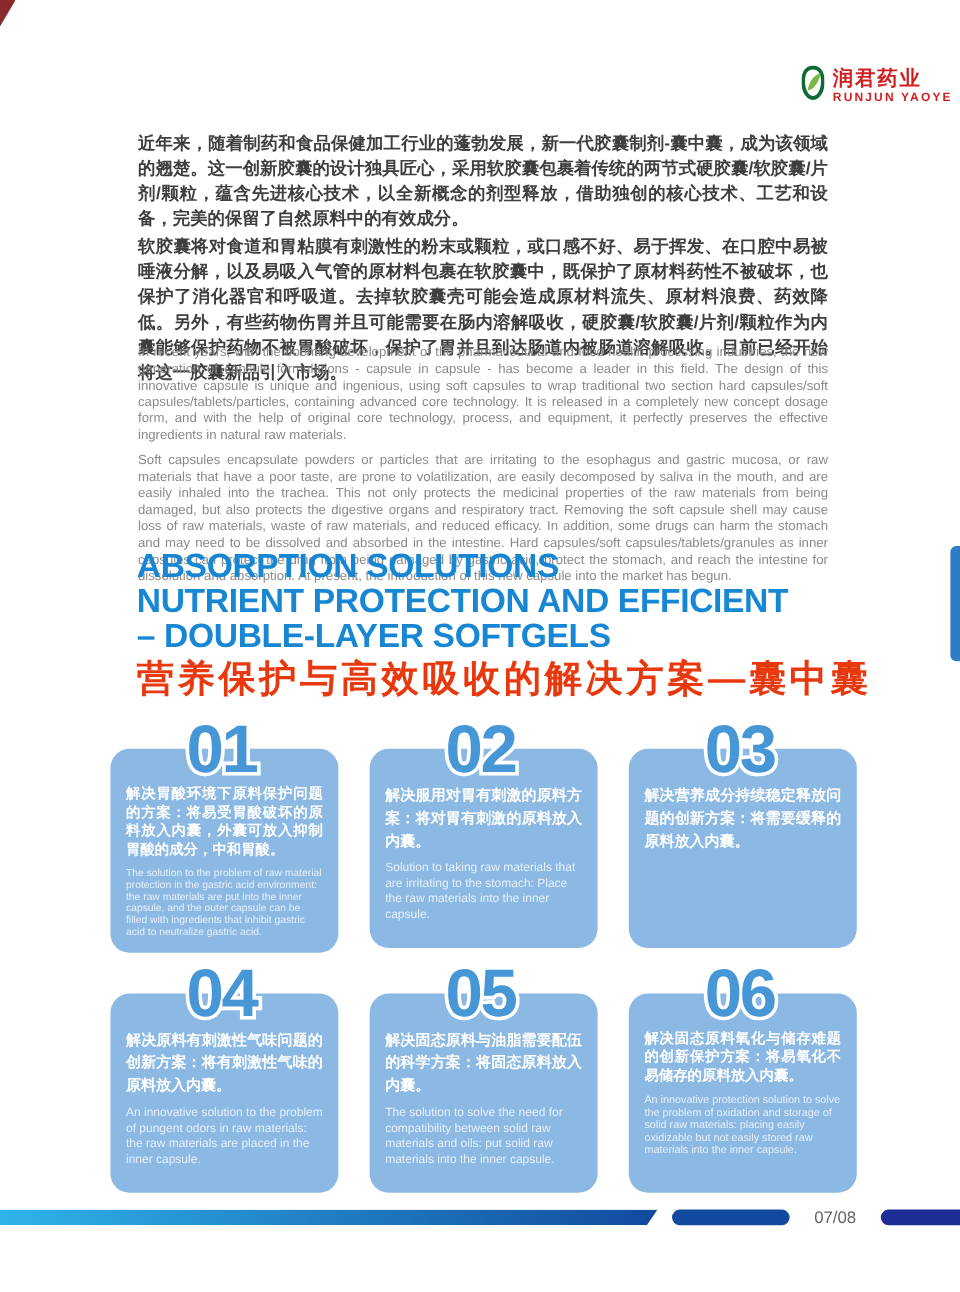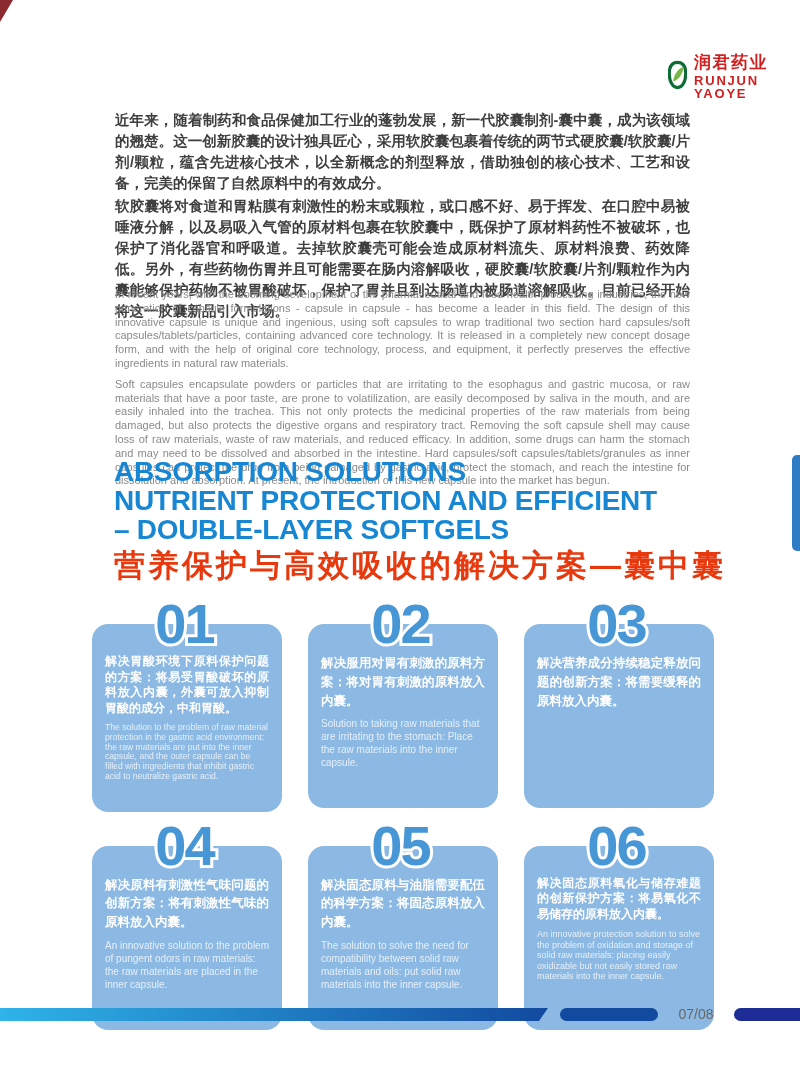--- a/index.html
+++ b/index.html
@@ -12,21 +12,21 @@
   .corner{
     position:absolute;left:0;top:0;width:13px;height:22px;
     background:var(--corner-maroon,#8b2a2e);
     clip-path:polygon(0 0,100% 0,0 100%);
   }
 
   
   .logo{position:absolute;left:668px;top:54px;display:flex;align-items:center;gap:7px;}
   .logo-text{display:flex;flex-direction:column;line-height:1;}
   .logo-cn{font-size:17px;font-weight:bold;color:var(--logo-red,#d01f1f);letter-spacing:1.5px;}
-  .logo-en{font-size:13px;font-weight:bold;color:var(--logo-red,#d01f1f);letter-spacing:1.8px;margin-top:3px;}
+  .logo-en{font-size:10px;font-weight:bold;color:var(--logo-red,#d01f1f);letter-spacing:1.8px;margin-top:3px;}
 
   
   .intro-cn{position:absolute;left:115px;top:110px;width:575px;
     font-size:14.5px;line-height:21px;color:var(--body-text,#3f3f3f);text-align:justify;font-weight:bold;}
   .intro-cn p{margin:0 0 2px 0;}
   .intro-en{position:absolute;left:115px;top:288px;width:575px;
     font-size:11px;line-height:13.8px;color:var(--muted-text,#8a8a8a);text-align:justify;}
   .intro-en p{margin:0 0 7px 0;}
 
   
@@ -40,21 +40,21 @@
   
   .cards{position:absolute;left:92px;top:598px;width:622px;
     display:grid;grid-template-columns:190px 190px 190px;column-gap:26px;row-gap:8px;}
   .cell{position:relative;}
   .num{position:relative;height:52px;line-height:52px;text-align:center;
     margin-bottom:-26px;z-index:2;font-weight:bold;font-size:56px;letter-spacing:-2px;}
   .num span{position:absolute;left:0;right:5px;top:0;}
   .num .stroke{-webkit-text-stroke:6px #fff;color:#fff;}
   .num .fill{color:var(--card-number-blue,#4796d6);}
   .body{background:var(--card-bg,#8cb9e3);border-radius:16px;
-    padding:30px 13px 30px 13px;min-height:124px;color:#fff;}
+    padding:30px 13px 12px 13px;min-height:124px;color:#fff;}
   .body p{margin:0;}
   .body .cn{font-size:12.5px;line-height:1.5;font-weight:bold;text-align:justify;}
   .body .en{font-size:10px;line-height:1.3;margin-top:7px;color:rgba(255,255,255,0.78);}
   .tight1 .cn{font-size:12px;line-height:1.3;}
   .tight1 .en{font-size:8.6px;line-height:1.13;}
   .tight6 .cn{font-size:12px;line-height:1.3;}
   .tight6 .en{font-size:9px;line-height:1.16;}
 
   
   .right-accent{position:absolute;right:0;top:455px;width:8px;height:96px;

